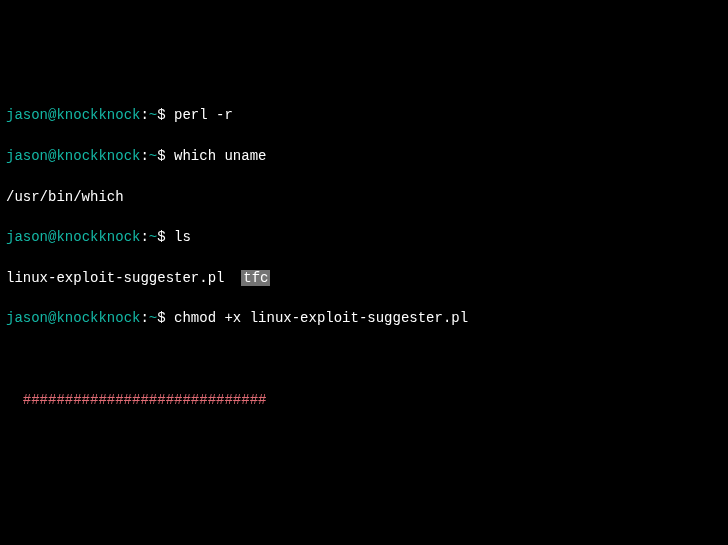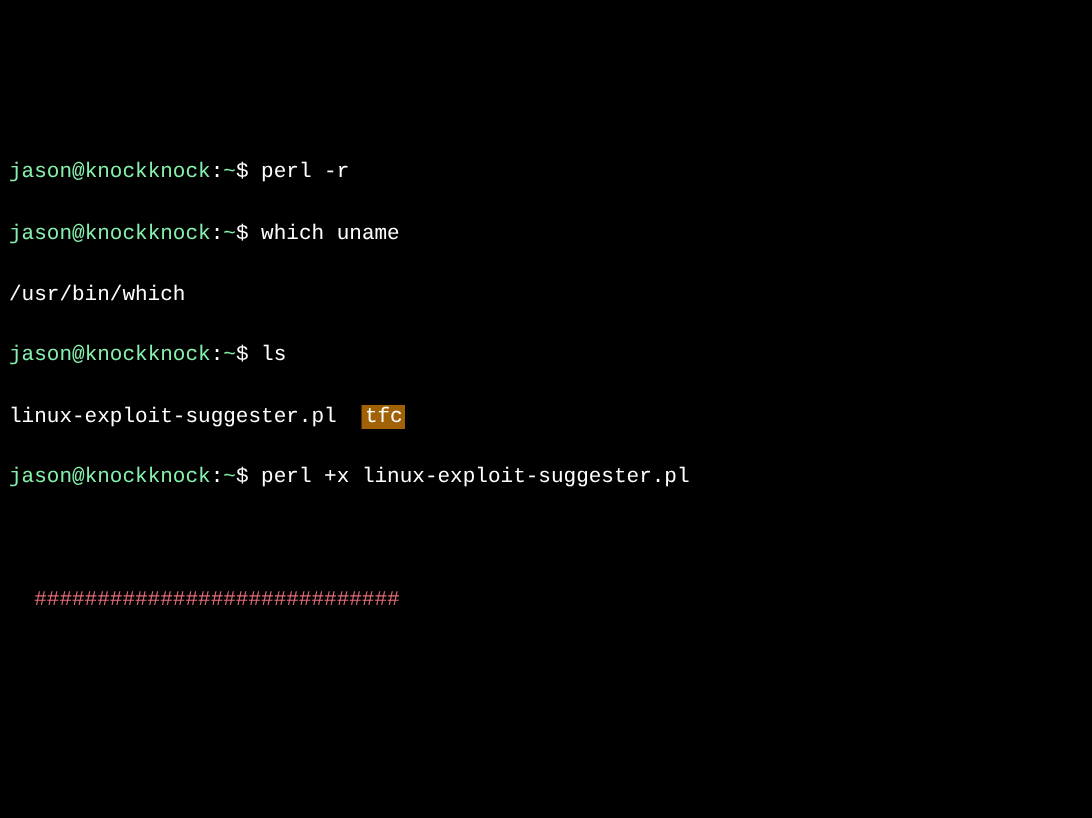--- a/index.html
+++ b/index.html
@@ -12,42 +12,42 @@
       color: #ffffff;
       font-family: 'Courier New', Consolas, monospace;
       font-size: 14px;
       line-height: 1.45;
       padding: 4px 6px;
       width: 728px;
       height: 545px;
       overflow: hidden;
       white-space: pre;
     }
-    .green { color: #86efac; }
+    .green { color: #14b8a6; }
     .white { color: #ffffff; }
     .red { color: #e06c75; }
     .highlight-red {
-      background: #a16207;
+      background: #737373;
       color: #ffffff;
       padding: 0 2px;
     }
     .line { display: block; }
   </style>
 </head>
 <body>
 
 
 
 <div>
 <span class="line"><span class="green">jason</span><span class="green">@</span><span class="green">knockknock</span><span class="white">:</span><span class="green">~</span><span class="white">$</span><span> </span><span class="white">perl -r</span></span>
 <span class="line"><span class="green">jason</span><span class="green">@</span><span class="green">knockknock</span><span class="white">:</span><span class="green">~</span><span class="white">$</span><span> </span><span class="white">which uname</span></span>
 <span class="line white">/usr/bin/which</span>
 <span class="line"><span class="green">jason</span><span class="green">@</span><span class="green">knockknock</span><span class="white">:</span><span class="green">~</span><span class="white">$</span><span> </span><span class="white">ls</span></span>
 <span class="line"><span class="white">linux-exploit-suggester.pl</span>  <span class="highlight-red">tfc</span></span>
-<span class="line"><span class="green">jason</span><span class="green">@</span><span class="green">knockknock</span><span class="white">:</span><span class="green">~</span><span class="white">$</span><span> </span><span class="white">perl +x linux-exploit-suggester.pl</span></span>
+<span class="line"><span class="green">jason</span><span class="green">@</span><span class="green">knockknock</span><span class="white">:</span><span class="green">~</span><span class="white">$</span><span> </span><span class="white">chmod +x linux-exploit-suggester.pl</span></span>
 <span class="line"> </span>
 <span class="line red">  #############################</span>
 
 
 
 
 
 
 
 

